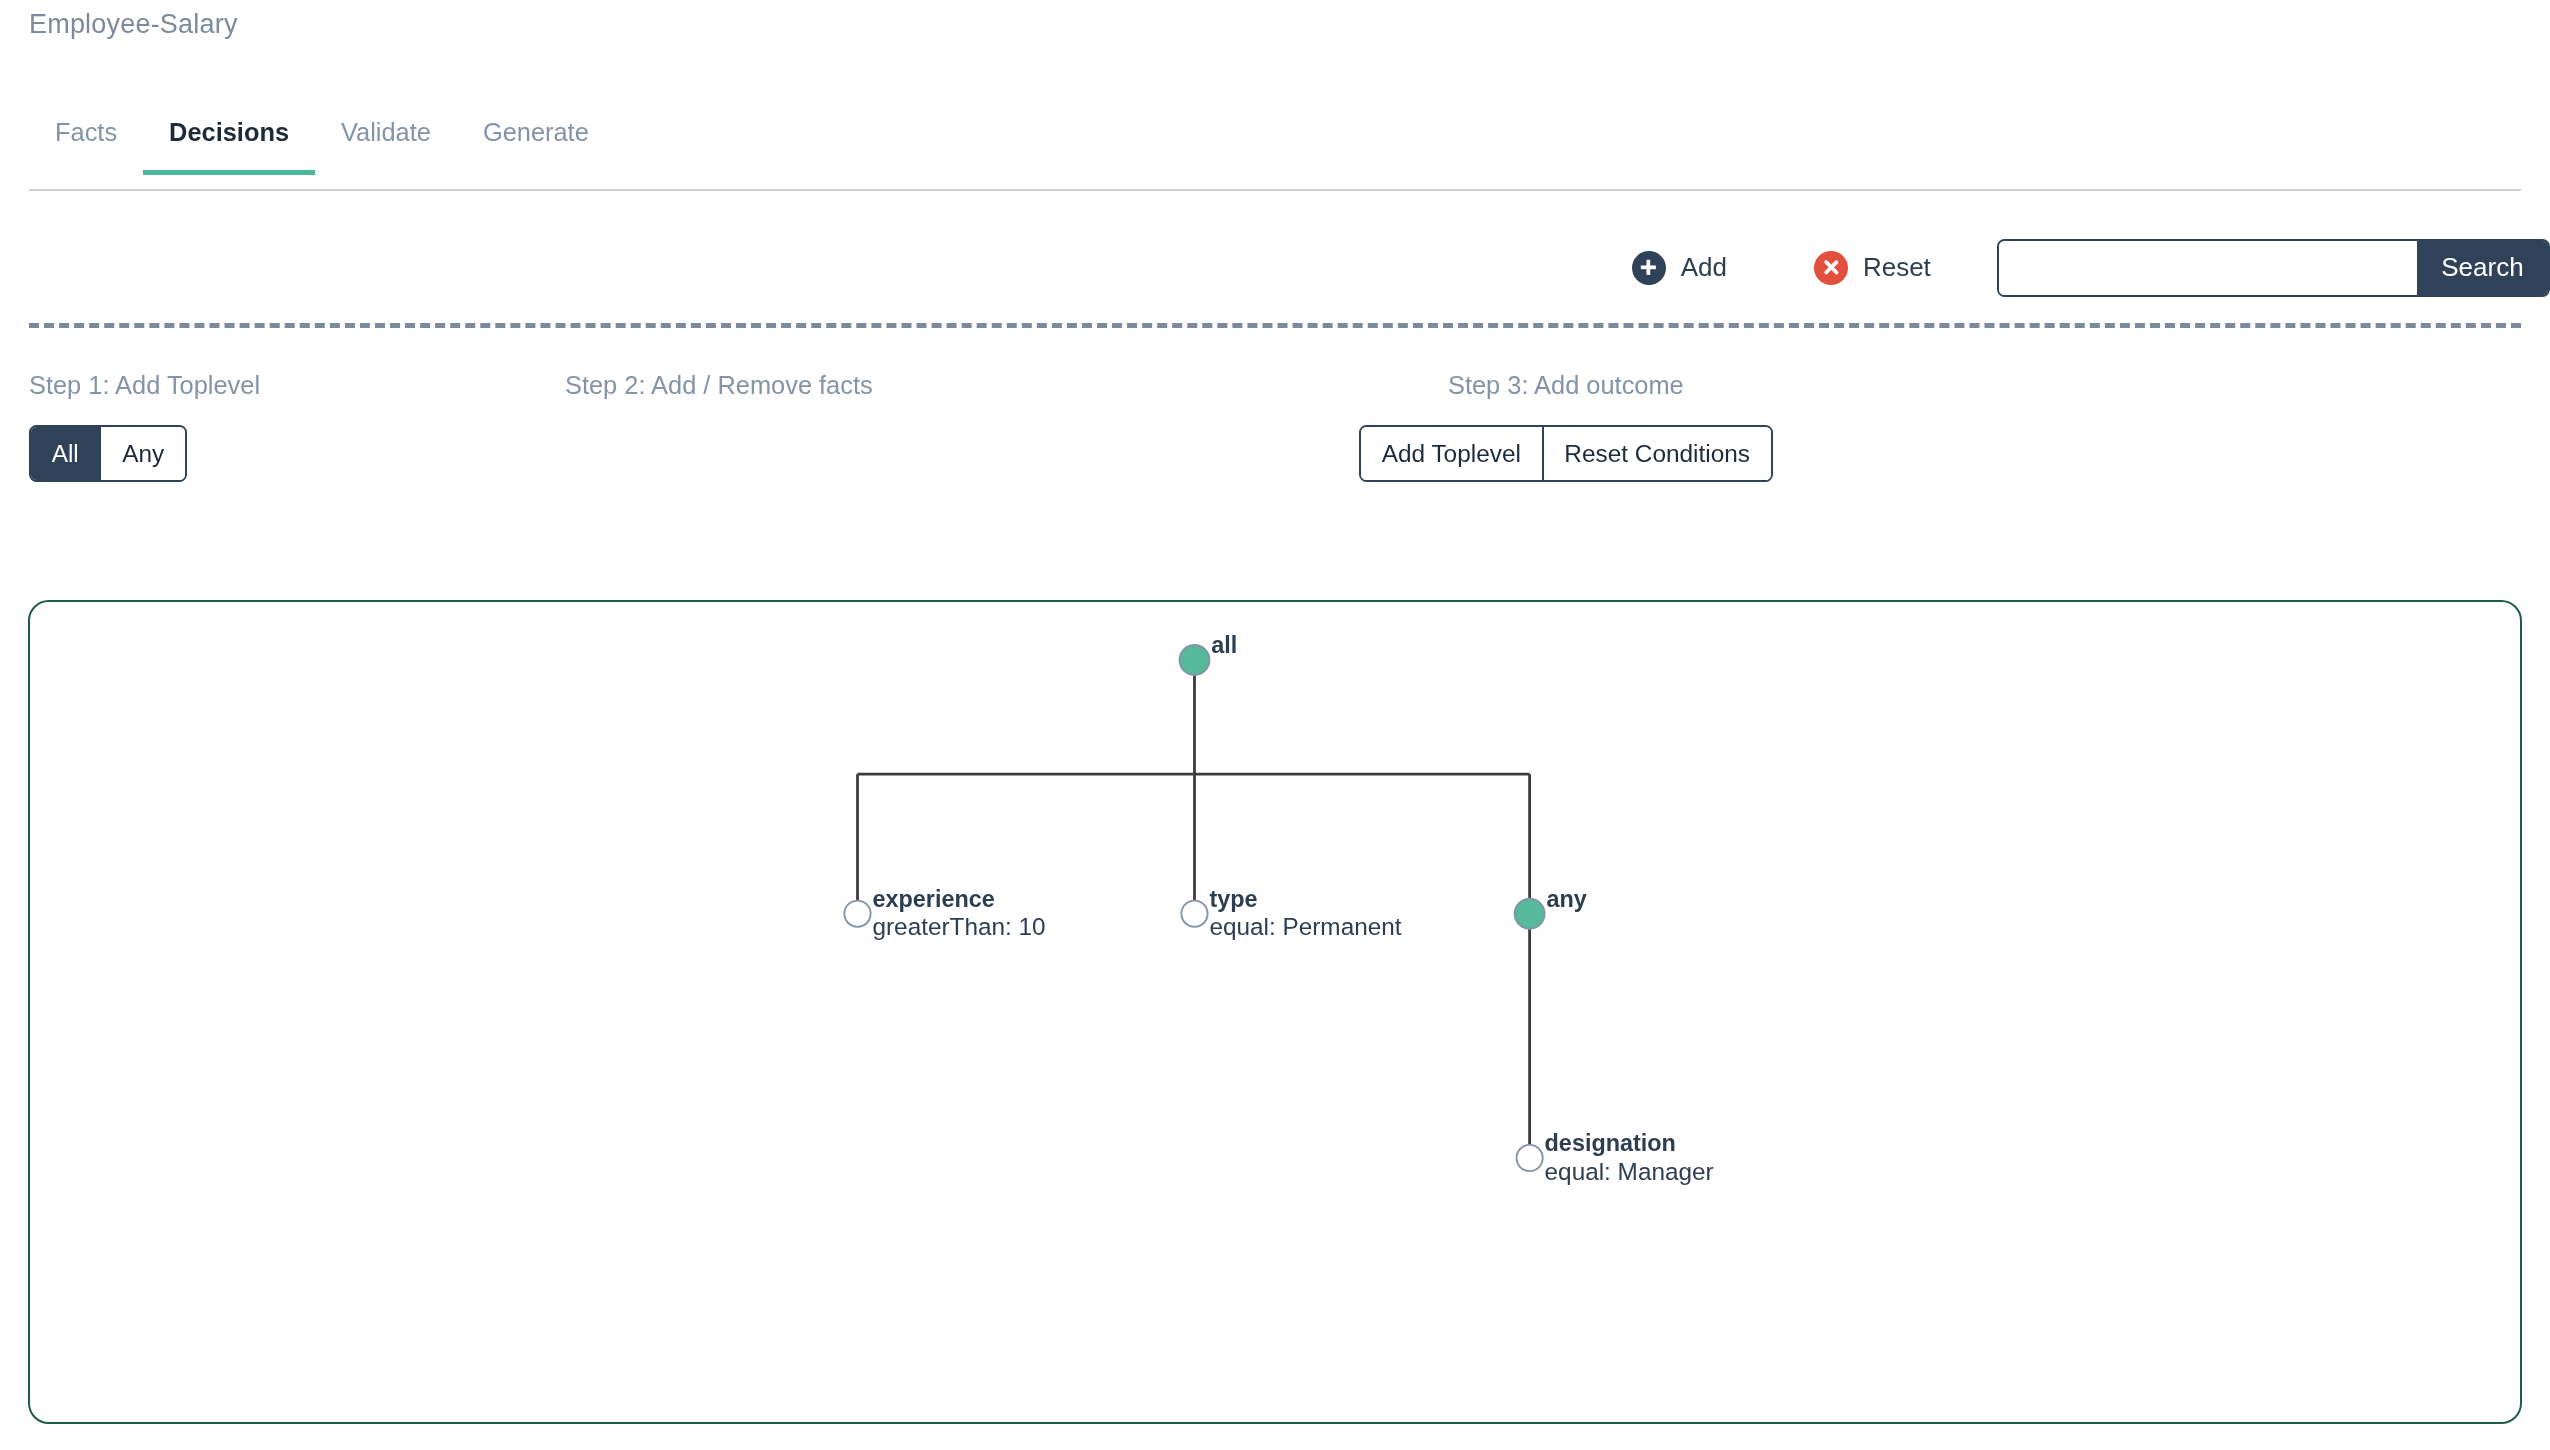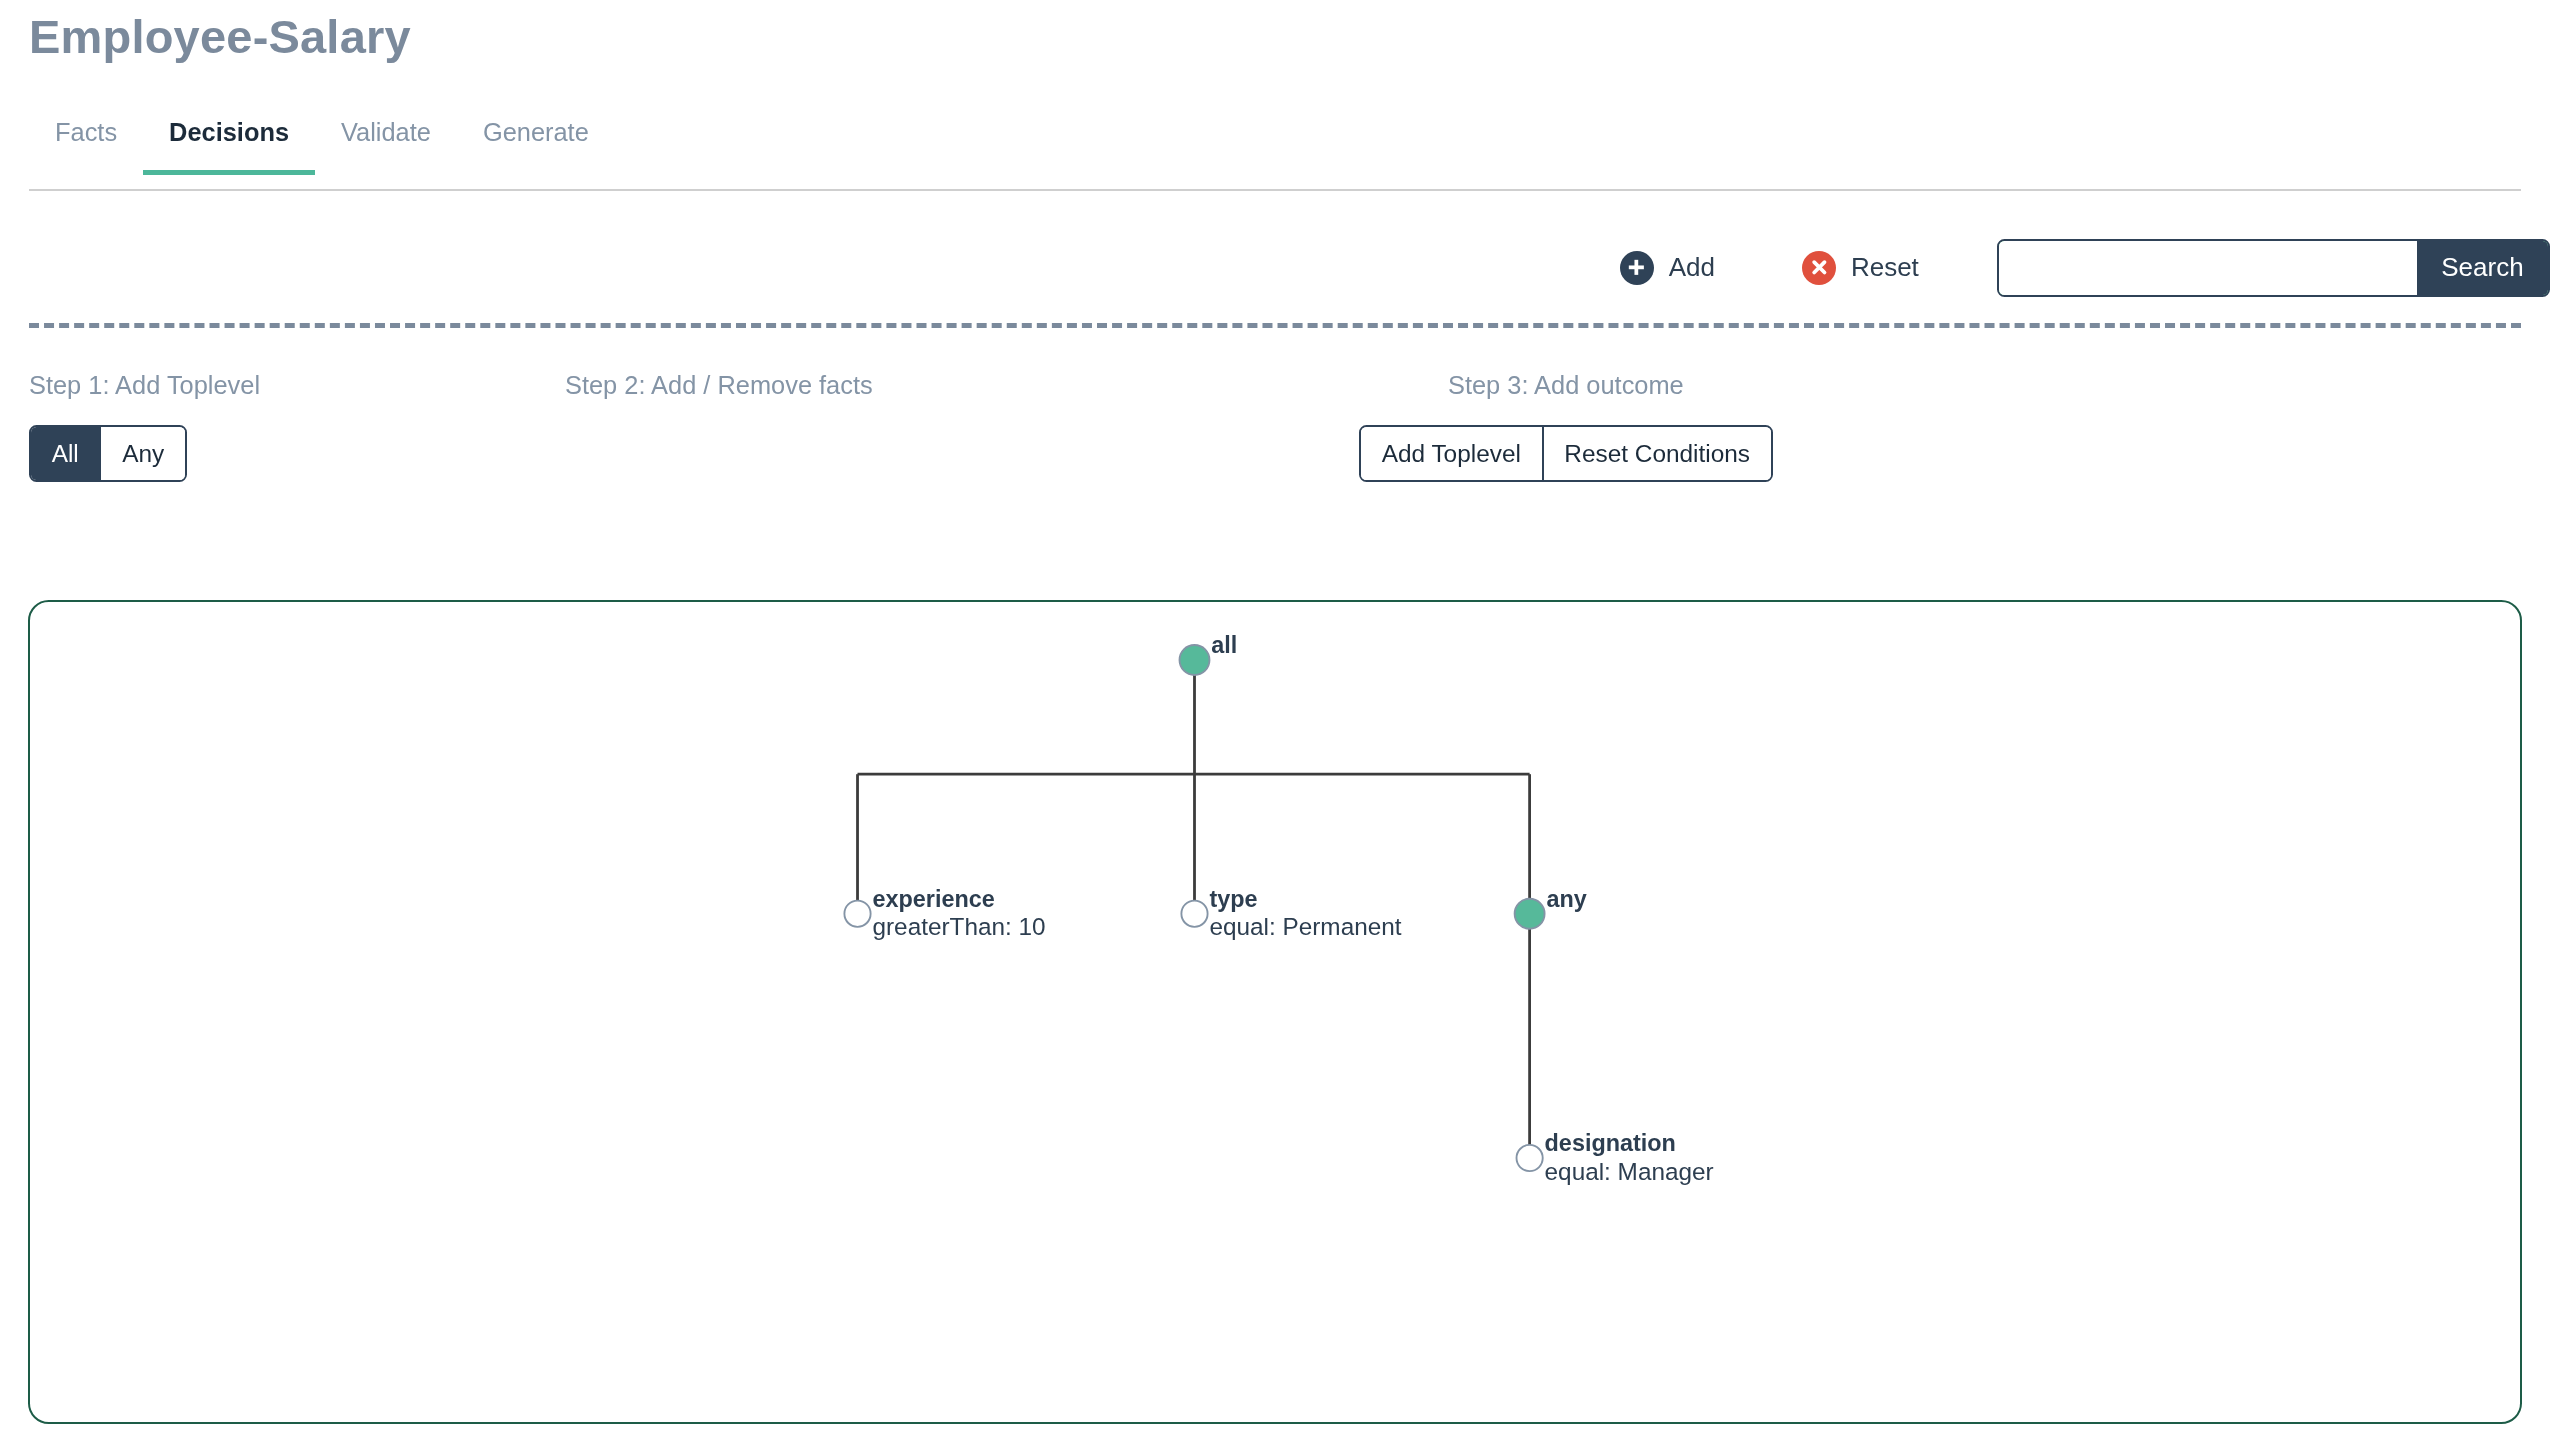--- a/index.html
+++ b/index.html
@@ -16,22 +16,22 @@
     color: #2d3e50;
     position: relative;
     overflow: hidden;
   }
 
   
   .page-title {
     position: absolute;
     left: 29px;
     top: 8.5px;
-    font-size: 47px;
-    font-weight: 700;
+    font-size: 27px;
+    font-weight: 400;
     color: #7b8a9c;
     letter-spacing: 0.2px;
     white-space: nowrap;
   }
 
   
   .tabbar {
     position: absolute;
     left: 29px;
     top: 110px;
@@ -95,21 +95,21 @@
   }
   .circ-icon.add { background: #2f4257; }
   .circ-icon.reset { background: #e0503d; }
   .circ-icon svg { display: block; }
   .gap-lg { width: 45px; }
 
   .searchwrap {
     display: flex;
     align-items: stretch;
     height: 58px;
-    margin-left: 57px;
+    margin-left: 45px;
     border: 2.8px solid #2f4257;
     border-radius: 7.5px;
     overflow: hidden;
     background: #86efac;
   }
   .search-input {
     width: 418px;
     border: none;
     outline: none;
     font-size: 24.4px;

